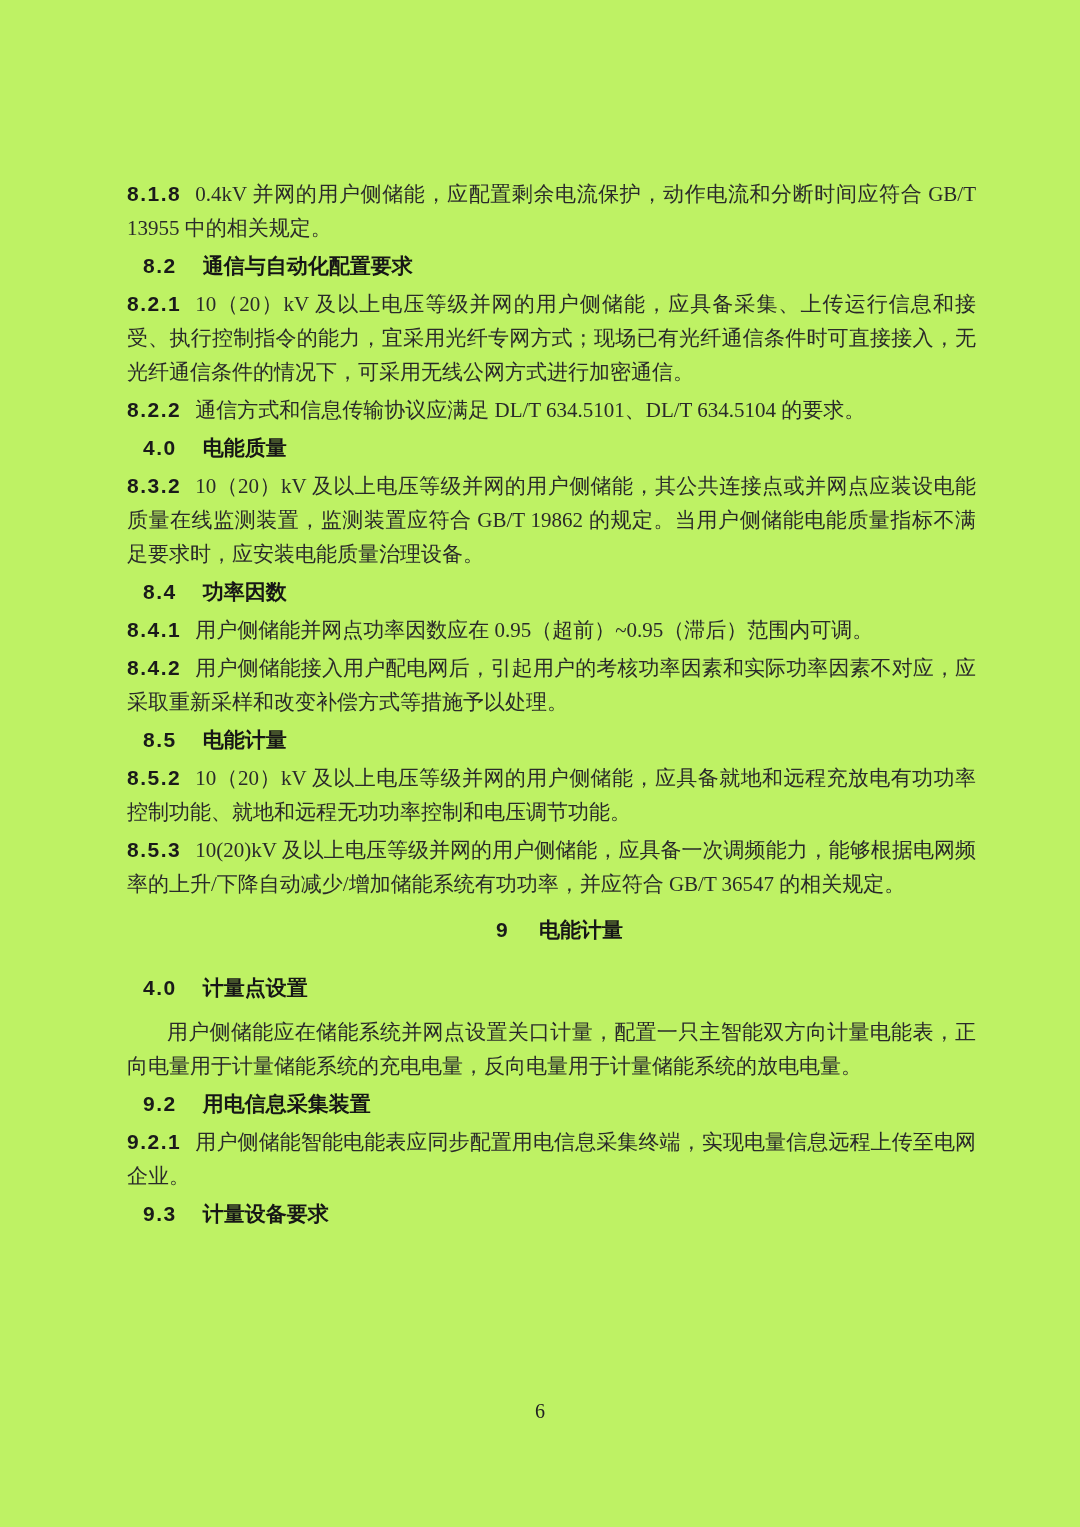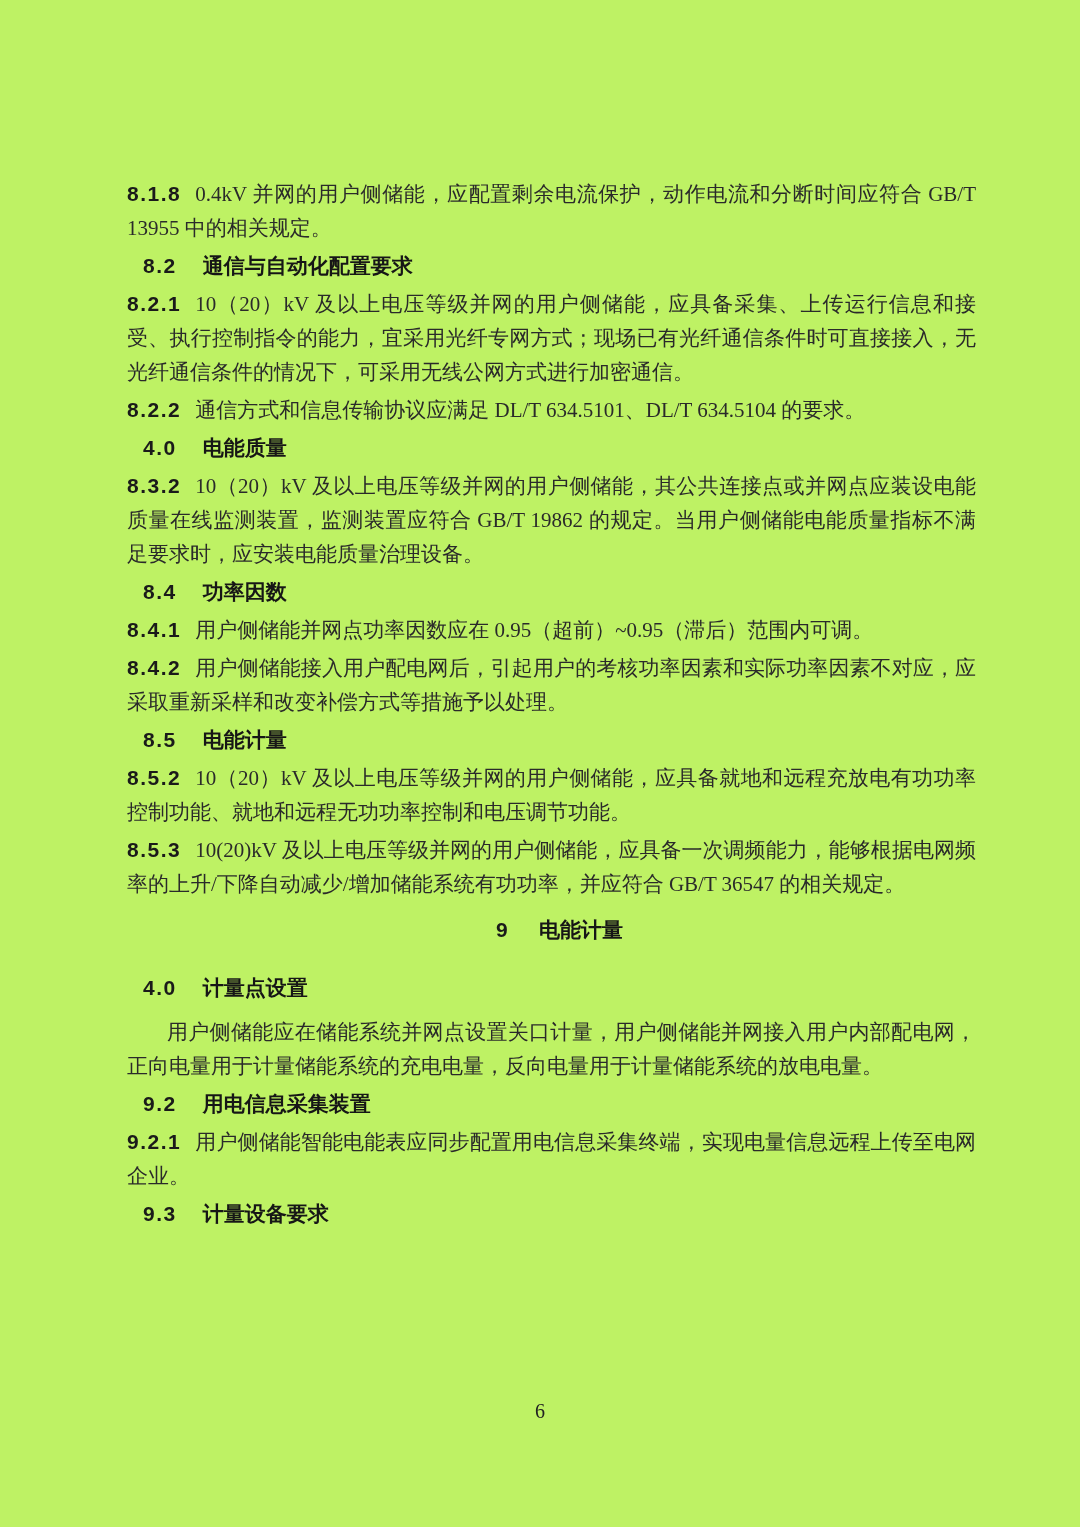--- a/index.html
+++ b/index.html
@@ -81,21 +81,21 @@
 
 
     <p class="block clause"><span class="num">8.5.2</span><span>10（20）kV 及以上电压等级并网的用户侧储能，应具备就地和远程充放电有功功率控制功能、就地和远程无功功率控制和电压调节功能。</span></p>
 
     <p class="block clause"><span class="num">8.5.3</span><span>10(20)kV 及以上电压等级并网的用户侧储能，应具备一次调频能力，能够根据电网频率的上升/下降自动减少/增加储能系统有功功率，并应符合 GB/T 36547 的相关规定。</span></p>
 
     <p class="block heading chapter"><span class="num">9</span><span>电能计量</span></p>
 
     <p class="block heading"><span class="num">4.0</span><span>计量点设置</span></p>
 
-    <p class="block indent-para"><span>用户侧储能应在储能系统并网点设置关口计量，用户侧储能并网接入用户内部配电网，正向电量用于计量储能系统的充电电量，反向电量用于计量储能系统的放电电量。</span></p>
+    <p class="block indent-para"><span>用户侧储能应在储能系统并网点设置关口计量，配置一只主智能双方向计量电能表，正向电量用于计量储能系统的充电电量，反向电量用于计量储能系统的放电电量。</span></p>
 
     <p class="block heading"><span class="num">9.2</span><span>用电信息采集装置</span></p>
 
     <p class="block clause"><span class="num">9.2.1</span><span>用户侧储能智能电能表应同步配置用电信息采集终端，实现电量信息远程上传至电网企业。</span></p>
 
 
     <p class="block heading"><span class="num">9.3</span><span>计量设备要求</span></p>
 
   </div>
 

